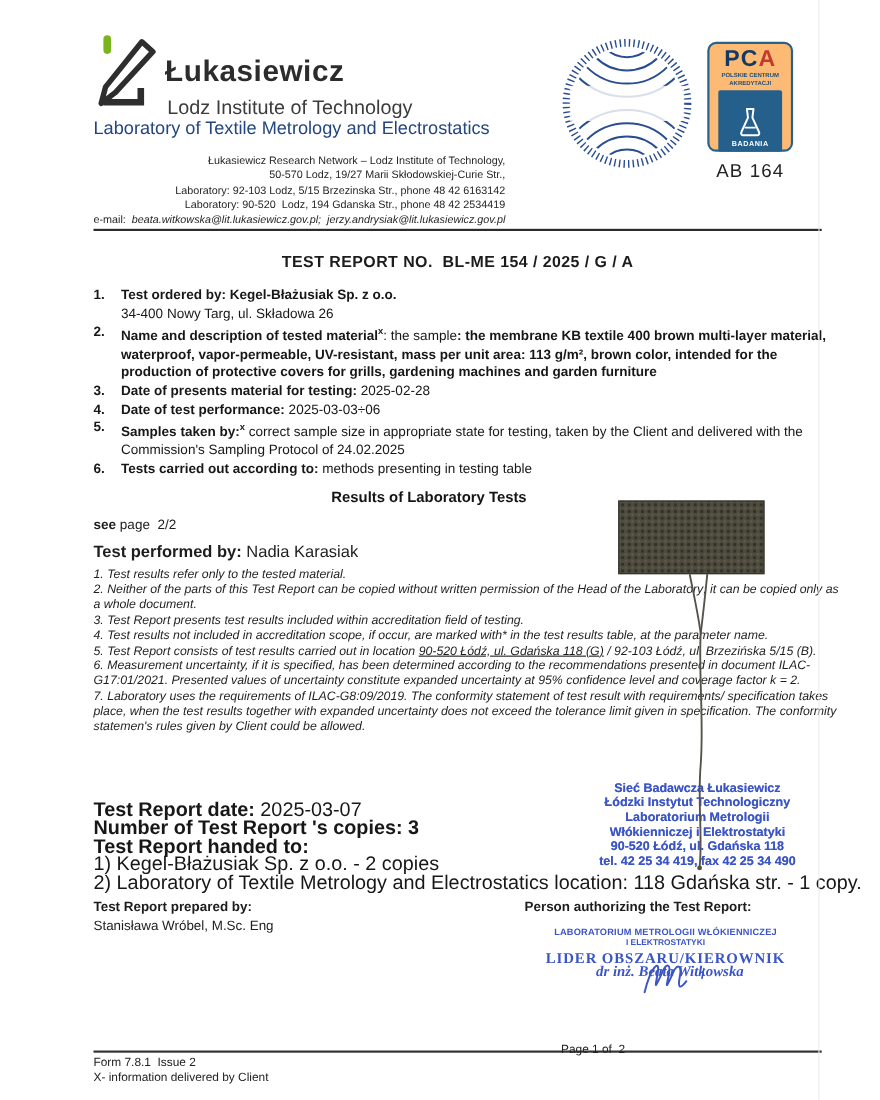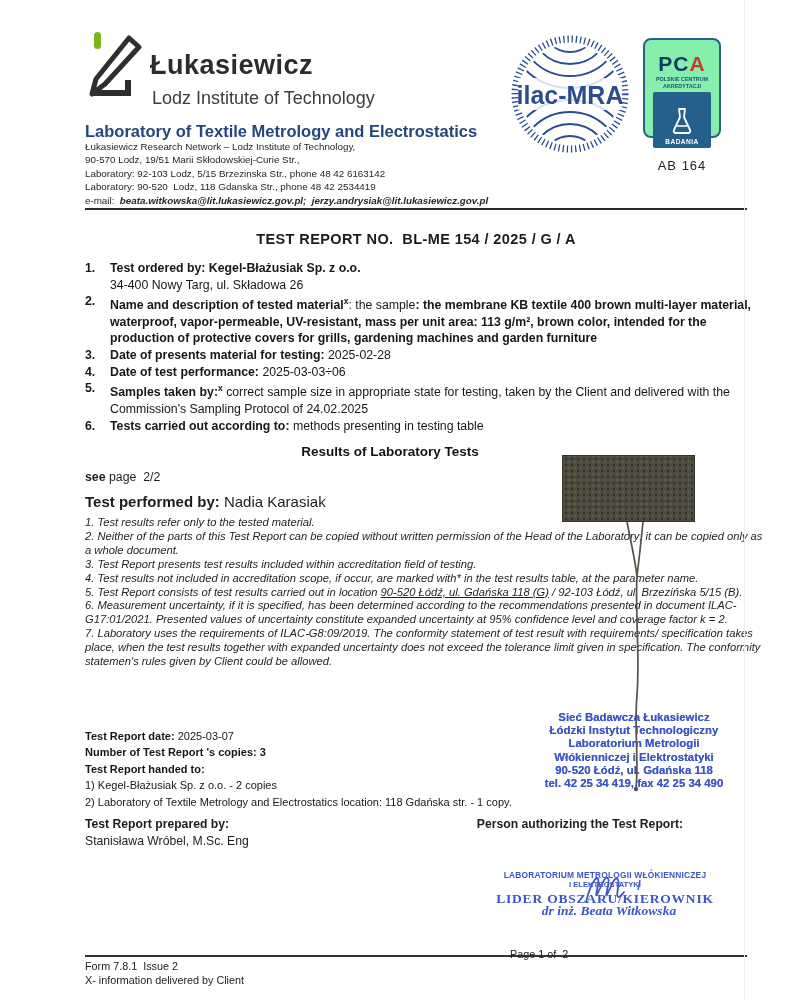--- a/index.html
+++ b/index.html
@@ -1,40 +1,40 @@
 <!DOCTYPE html>
 <html><head>
 <meta charset="utf-8">
 <style>
   * { margin:0; padding:0; box-sizing:border-box; }
   html,body { background:#ffffff; }
   body { font-family:"Liberation Sans", sans-serif; color:#1d1d1d; }
   .page { position:relative; width:800px; height:1000px; background:#fff; overflow:hidden; }
   .abs { position:absolute; }
-  .pre { white-space:pre-wrap; }
+  .pre { white-space:pre-wrap;text-align:right; }
 
   
   .brand { left:150px; top:50px; font-size:27px; font-weight:bold; color:#2c2c2c; letter-spacing:0.5px; }
   .institute { left:152px; top:88px; font-size:18px; color:#3c3c3c; }
-  .lab-title { left:85px; top:122px; font-size:16.5px; font-weight:bold; color:#24467e; }
+  .lab-title { left:85px; top:108px; font-size:16.5px; font-weight:normal; color:#24467e; }
   .addr { left:85px; top:140px; font-size:9.8px; line-height:13.4px; color:#262626; }
-  .addr .em { font-style:italic;font-weight:bold; }
+  .addr .em { font-style:italic; }
 
   .ilac-wrap { left:510px; top:34px; width:120px; height:120px; }
   .ilac-text { position:absolute; left:0; top:47px; width:120px; text-align:center;
                font-size:25px; font-weight:bold; color:#2a4d8f; letter-spacing:0px; }
   .pca-wrap { left:643px; top:38px; width:78px; text-align:center; }
-  .pca-box { width:78px; height:100px; border:2px solid #2a6189; border-radius:8px; padding-top:13px; background:#86efac; }
+  .pca-box { width:78px; height:100px; border:2px solid #2a6189; border-radius:8px; padding-top:3px; background:#fdba74; }
   .pca-name { font-size:21px; font-weight:bold; color:#123a63; line-height:22px; letter-spacing:1px; }
   .pca-name .red { color:#c23b2e; }
   .pca-sub { font-size:5.4px; font-weight:bold; color:#1c4f7a; line-height:6.5px; margin:1px 0 3px 0; }
   .pca-badge { margin:0 auto; width:58px; height:56px; background:#25608c; border-radius:2px;
                display:flex; flex-direction:column; align-items:center; justify-content:flex-end; padding-bottom:3px; }
   .pca-badge-label { font-size:6.5px; font-weight:bold; color:#fff; letter-spacing:0.5px; margin-top:2px; }
-  .pca-number { margin-top:20px; font-size:13px; color:#222; letter-spacing:1px; }
+  .pca-number { margin-top:8px; font-size:17px; color:#222; letter-spacing:1px; }
 
   .rule1 { left:85px; top:208px; width:662px; height:2px; background:#2b2b2b; }
   .rule2 { left:85px; top:955px; width:662px; height:2px; background:#333; }
 
   .doc-title { left:85px; top:231px; width:662px; text-align:center; font-size:14.5px; font-weight:bold; letter-spacing:0.4px; color:#1c1c1c; }
 
   
   .items { left:85px; top:260px; width:666px; font-size:12.3px; line-height:16.6px; color:#171717; }
   .li { position:relative; padding-left:25px; }
   .li .num { position:absolute; left:0; top:0; font-weight:bold; }
@@ -51,33 +51,33 @@
             background-image: radial-gradient(#312f28 28%, transparent 32%),
                               radial-gradient(#5e5a4b 26%, transparent 30%);
             background-size:6px 6px; background-position:0 0, 3px 3px;
             border:1px solid #35332b; }
 
   
   .notes { left:85px; top:516px; width:678px; font-size:11.2px; line-height:13.9px; font-style:italic; color:#1e1e1e; }
   .notes .u { text-decoration:underline; }
 
   
-  .report-block { left:85px; top:728px; font-size:11px; line-height:16.4px; color:#171717; }
+  .report-block { left:85px; top:728px; font-size:18px; line-height:16.4px; color:#171717; }
 
   
   .stamp1 { left:503px; top:711px; width:262px; text-align:center; font-size:11.4px; font-weight:bold;
             line-height:13.2px; color:#3b55c5; text-shadow:0 0 0.6px #5a70cf; }
 
   .prepared-label { left:85px; top:817px; font-size:12.2px; font-weight:bold; }
   .prepared-name { left:85px; top:834px; font-size:12.2px; }
   .authorizing-label { left:415px; top:817px; width:330px; text-align:center; font-size:12.2px; font-weight:bold; }
 
   
   .stamp2 { left:440px; top:842px; width:330px; text-align:center; color:#3b55c5; }
-  .stamp2 .s-l1 { font-size:8.4px; font-weight:bold; letter-spacing:0.2px;margin-top:28px; }
+  .stamp2 .s-l1 { font-size:8.4px; font-weight:bold; letter-spacing:0.2px; }
   .stamp2 .s-l2 { font-size:7.6px; font-weight:bold; }
   .stamp2 .s-role { font-family:"Liberation Serif", serif; font-size:13.5px; font-weight:bold; letter-spacing:0.8px; margin-top:2px; }
   .stamp2 .s-name { font-family:"Liberation Serif", serif; font-style:italic; font-size:13.5px; font-weight:bold; margin-top:-4px; padding-left:8px; }
   .sig-svg { position:absolute; left:142px; top:28px; width:70px; height:38px; }
 
   .footer-form { left:85px; top:960px; font-size:10.8px; color:#222; }
   .footer-page { left:510px; top:948px; font-size:10.8px; color:#222; }
   .footer-note { left:85px; top:974px; font-size:10.8px; color:#222; }
 
   .page-edge { left:744px; top:0; width:1px; height:1000px; background:#ececec; }
@@ -94,23 +94,23 @@
     <path d="M44,8 L54,17 L20,54 L7,64 L11,49 Z" fill="none" stroke="#2e2e2e" stroke-width="5" stroke-linejoin="round"></path>
     <path d="M9,63 L43,63 L43,50" fill="none" stroke="#2e2e2e" stroke-width="6"></path>
   </svg>
 
   <div class="abs brand">Łukasiewicz</div>
   <div class="abs institute">Lodz Institute of Technology</div>
   <div class="abs lab-title">Laboratory of Textile Metrology and Electrostatics</div>
 
   <div class="abs addr">
     <div class="pre">Łukasiewicz Research Network – Lodz Institute of Technology,</div>
-    <div class="pre">90-570 Lodz, 19/51 Marii Skłodowskiej-Curie Str.,</div>
+    <div class="pre">50-570 Lodz, 19/27 Marii Skłodowskiej-Curie Str.,</div>
     <div class="pre">Laboratory: 92-103 Lodz, 5/15 Brzezinska Str., phone 48 42 6163142</div>
-    <div class="pre">Laboratory: 90-520  Lodz, 118 Gdanska Str., phone 48 42 2534419</div>
+    <div class="pre">Laboratory: 90-520  Lodz, 194 Gdanska Str., phone 48 42 2534419</div>
     <div><span class="pre">e-mail:</span><span class="em pre">  </span><span class="em pre">beata.witkowska@lit.lukasiewicz.gov.pl;  jerzy.andrysiak@lit.lukasiewicz.gov.pl</span></div>
   </div>
 
   <div class="abs ilac-wrap">
     <svg width="120" height="120" viewBox="0 0 120 120">
       <defs>
           <clipPath id="ilacClip">
             <circle cx="60" cy="60" r="49"></circle>
           </clipPath>
         </defs>
@@ -122,21 +122,20 @@
         <circle cx="60" cy="-10" r="52"></circle>
           <circle cx="60" cy="-10" r="64"></circle>
         <circle cx="60" cy="130" r="16"></circle>
           <circle cx="60" cy="130" r="28"></circle>
           <circle cx="60" cy="130" r="40"></circle>
         <circle cx="60" cy="130" r="52"></circle>
           <circle cx="60" cy="130" r="64"></circle>
       </g>
       <rect x="8" y="44" width="104" height="32" fill="#ffffff" opacity="0.82"></rect>
     </svg>
-    <div class="ilac-text">ilac-MRA</div>
   </div>
 
   <div class="abs pca-wrap">
     <div class="pca-box">
       <div class="pca-name"><span>PC</span><span class="red">A</span></div>
       <div class="pca-sub">
         <div>POLSKIE CENTRUM</div>
         <div>AKREDYTACJI</div>
       </div>
       <div class="pca-badge">

